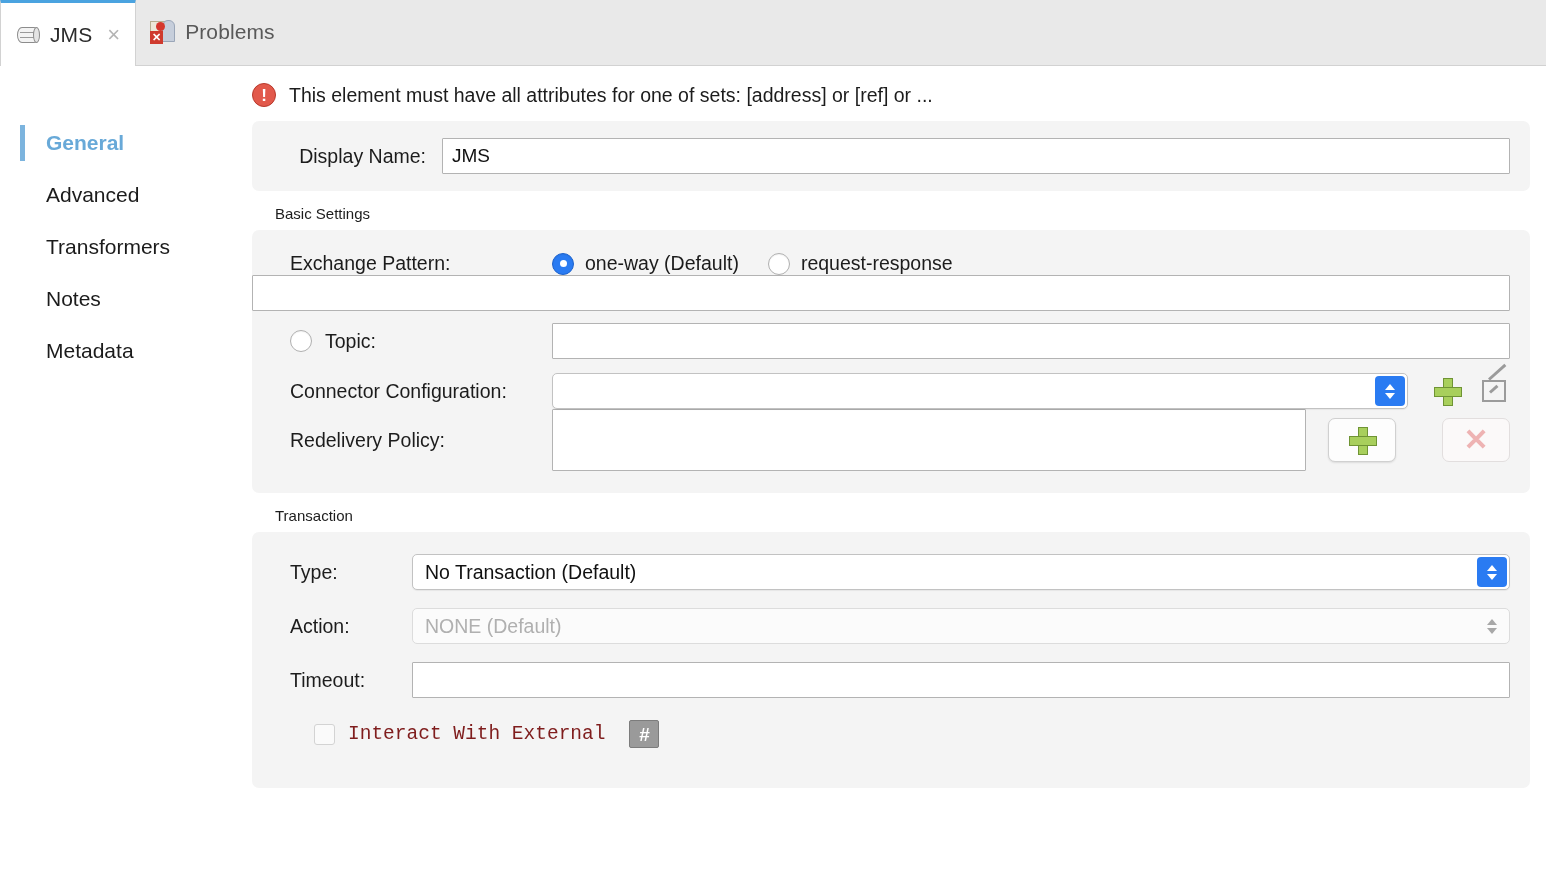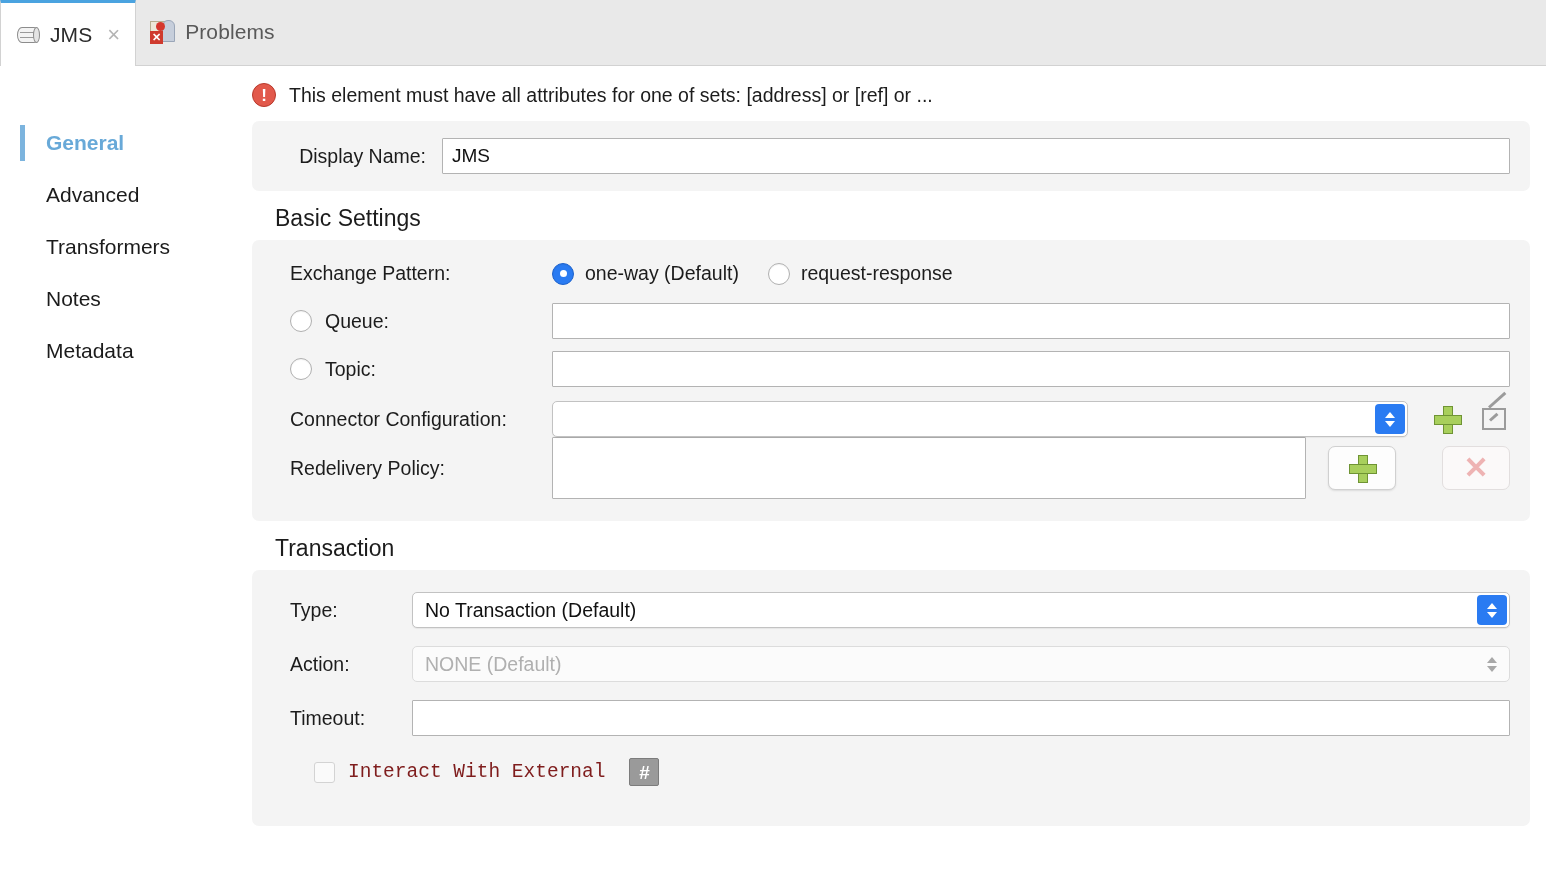--- a/index.html
+++ b/index.html
@@ -122,21 +122,21 @@
     background:#e2594b; border:1px solid #b8392c;
     color:#fff; font-size:17px; font-weight:bold;
     display:flex; align-items:center; justify-content:center; line-height:1;
   }
   .err-txt { font-size:19.5px; color:#1c1c1c; }
 
   .panel {
     margin:0 16px 0 22px; background:#f4f4f4; border-radius:7px;
   }
   .sect-title {
-    font-size:23px; color:#1c1c1c;
+    font-size:15px; color:#1c1c1c;
     padding:14px 0 8px 45px;
   }
 
   .row { display:flex; align-items:center; }
   .lbl { font-size:19.5px; color:#1c1c1c; }
   .lbl.dim { color:#7f1d1d;font-family:Liberation Mono, monospace; }
 
   input.txt, .fakeinput {
     height:36px; border:1px solid #b3b3b3; background:#ffffff;
     font-family:"Liberation Sans", sans-serif; font-size:19px; color:#111;
@@ -286,37 +286,33 @@
     </div>
 
     <div class="panel" style="padding:17px 20px 17px 0; display:flex; align-items:center;">
       <div class="lbl" style="width:190px; text-align:right; padding-right:16px;">Display Name:</div>
       <input class="txt" style="flex: 1 1 0%;" value="JMS">
     </div>
 
     <div class="sect-title">Basic Settings</div>
     <div class="panel" style="padding:22px 20px 22px 0;">
 
-      <div class="row" style="margin-bottom:18px;">
+      <div class="row" style="">
         <div class="lbl" style="width:300px; text-align:left; padding-left:38px;">Exchange Pattern:</div>
         <div class="row" style="gap:11px;">
           <span class="radio on"></span>
           <span class="lbl">one-way (Default)</span>
         </div>
         <div class="row" style="gap:11px; margin-left:29px;">
           <span class="radio"></span>
           <span class="lbl">request-response</span>
         </div>
       </div>
 
       <div class="row" style="margin-bottom:12px;">
-        <div class="row" style="width:300px; padding-left:38px; gap:13px;">
-          <span class="radio"></span>
-          <span class="lbl">Queue:</span>
-        </div>
         <input class="txt" style="flex: 1 1 0%;" value="">
       </div>
 
       <div class="row" style="margin-bottom:14px;">
         <div class="row" style="width:300px; padding-left:38px; gap:13px;">
           <span class="radio"></span>
           <span class="lbl">Topic:</span>
         </div>
         <input class="txt" style="flex: 1 1 0%;" value="">
       </div>

